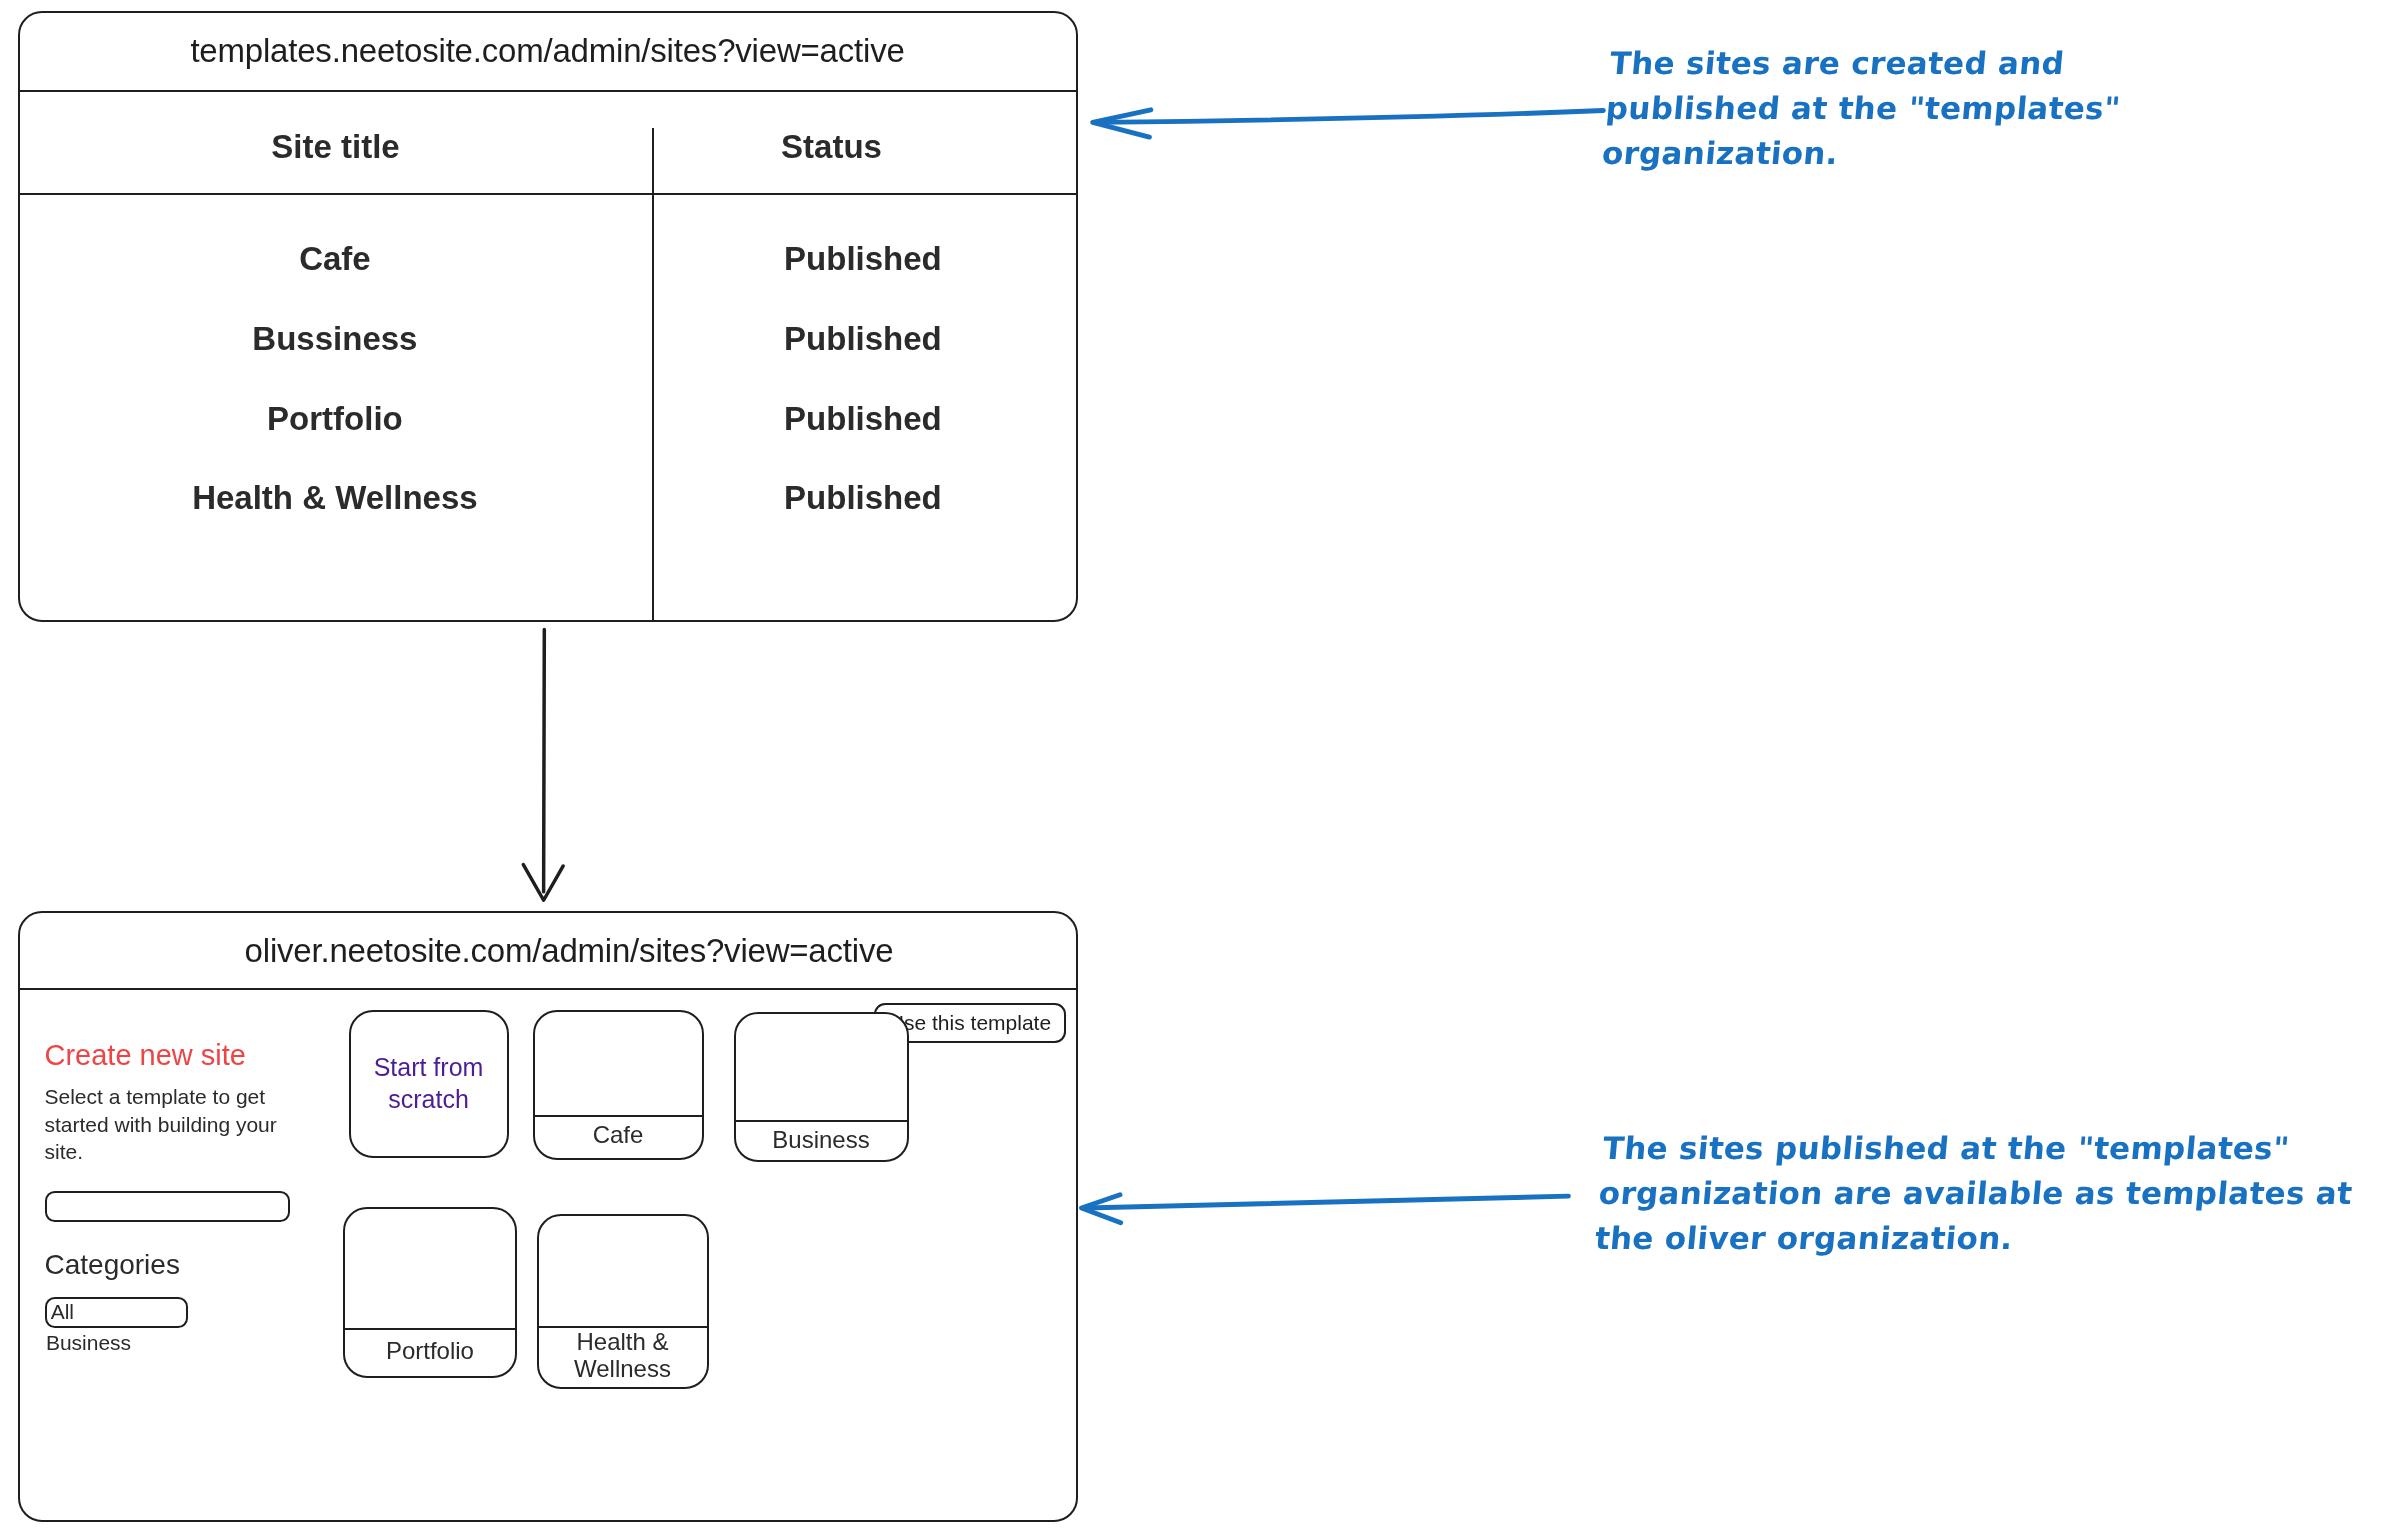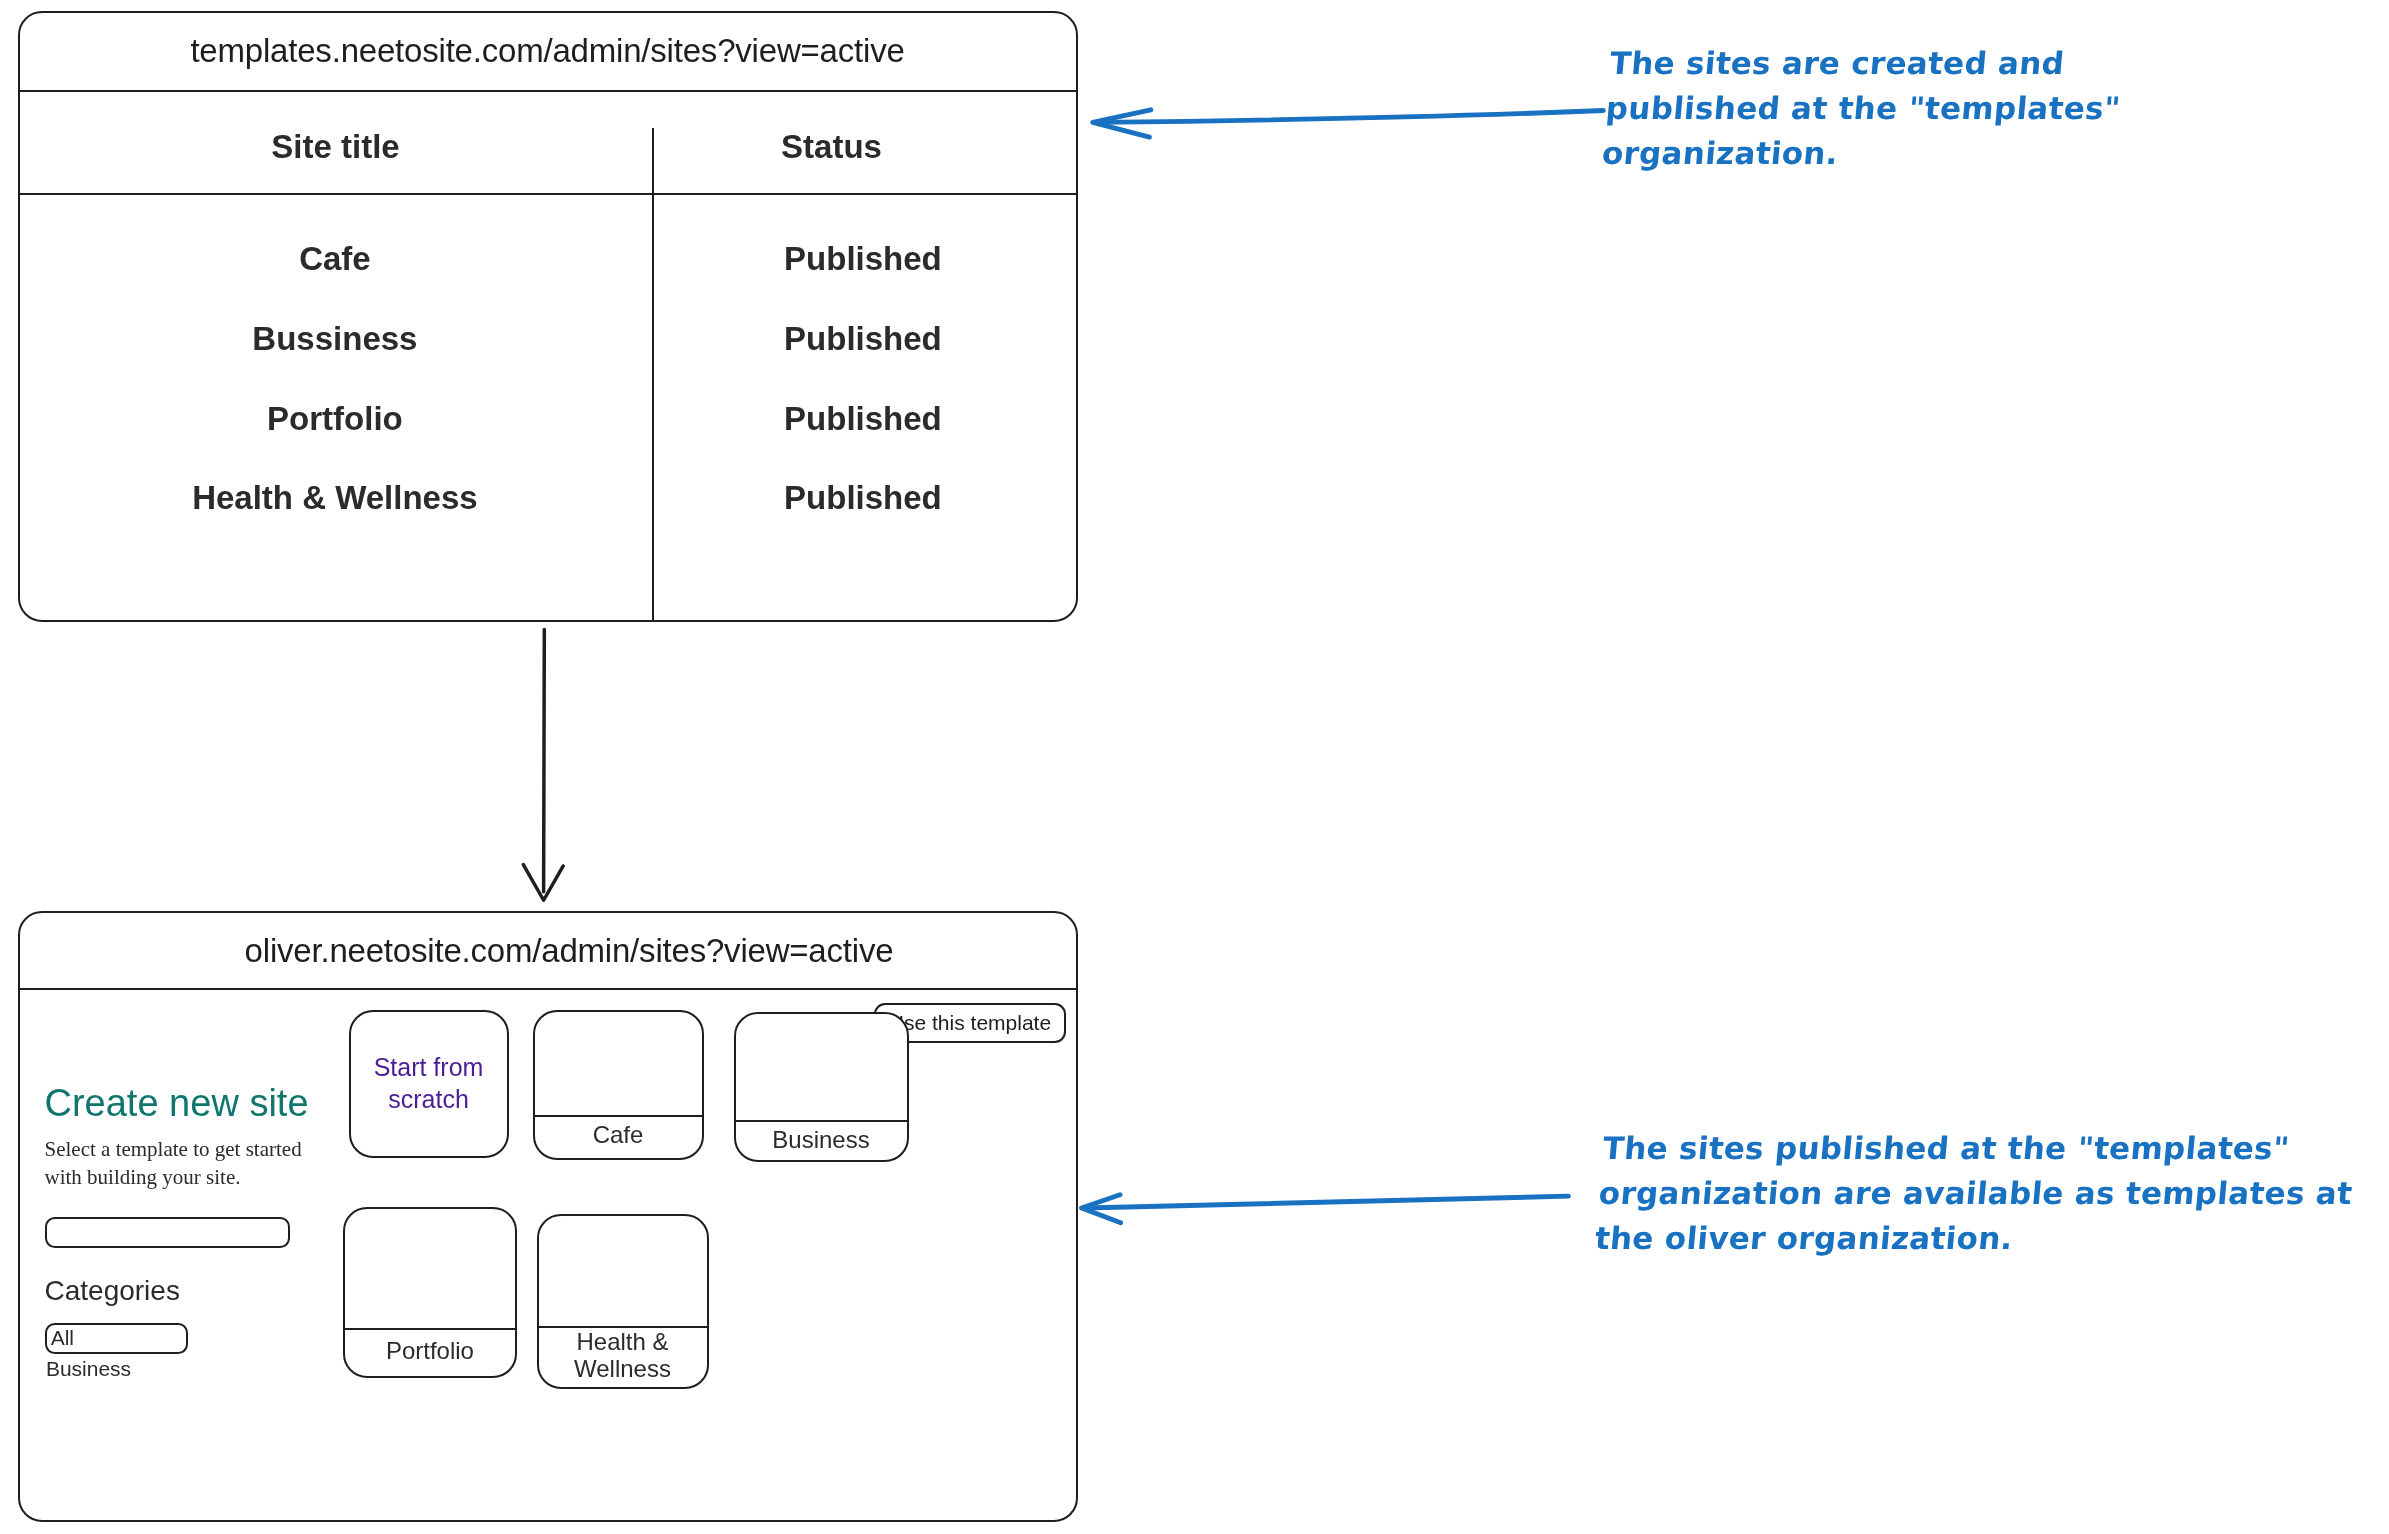--- a/index.html
+++ b/index.html
@@ -114,33 +114,31 @@
     white-space: nowrap;
   }
 
   .picker-sidebar {
     position: absolute;
     left: 25px;
     top: 50px;
     width: 287px;
   }
   .picker-heading {
-    font-size: 38px;
-    color: #0f766e;
+    font-size: 29px;
+    color: #ef4444;
     line-height: 1.05;
     white-space: nowrap;
-    margin-top: 44px;
   }
   .picker-desc {
     margin-top: 12.6px;
     font-size: 21px;
     line-height: 1.32;
     color: #2b2b2b;
     width: 259px;
-    font-family: Liberation Serif, serif;
   }
   .search-box {
     margin-top: 25px;
     width: 245px;
     height: 31px;
     border: 2.1px solid #1e1e1e;
     border-radius: 9.8px;
     background: #fff;
     box-sizing: border-box;
     font-size: 18px;

